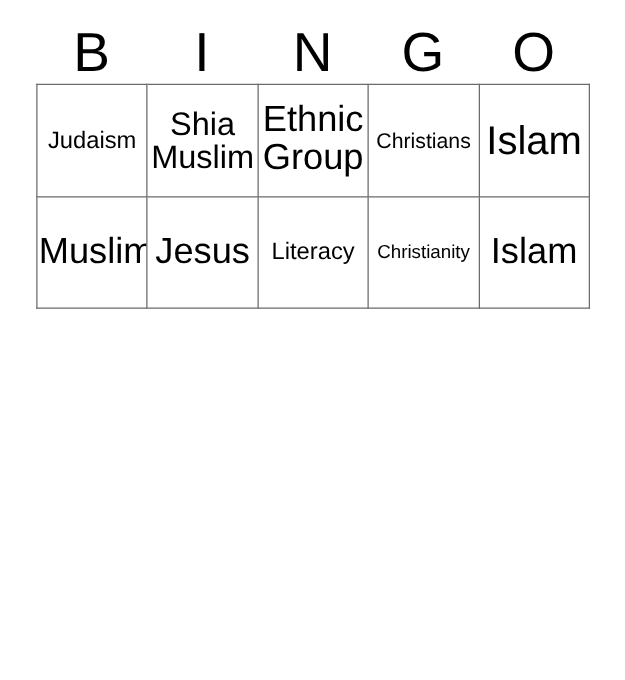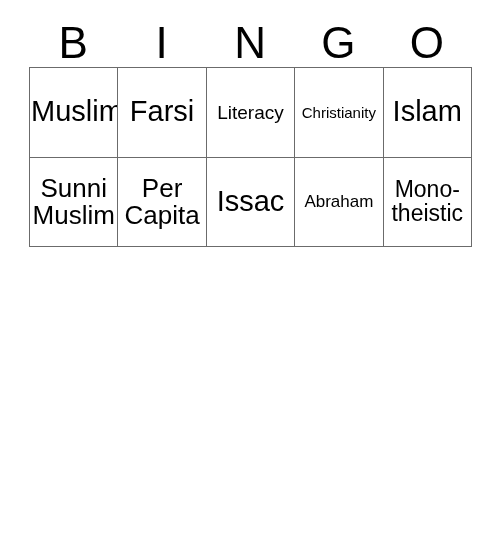--- a/index.html
+++ b/index.html
@@ -85,51 +85,50 @@
     <div class="header-cell">I</div>
     <div class="header-cell">N</div>
     <div class="header-cell">G</div>
     <div class="header-cell">O</div>
   </div>
 
   <table id="grid">
     <tbody id="grid-body">
         <tr>
           <td>
+            <span class="cell-text fs-md">Judaism</span>
+          </td>
+          <td>
+            <span class="cell-text fs-xl">Shia
+Muslim</span>
+          </td>
+          <td>
+            <span class="cell-text fs-xxl">Ethnic
+Group</span>
+          </td>
+          <td>
+            <span class="cell-text fs-sm">Christians</span>
+          </td>
+          <td>
+            <span class="cell-text fs-huge">Islam</span>
+          </td>
+        </tr>
+        <tr>
+          <td>
             <span class="cell-text fs-xxl">Muslim</span>
           </td>
           <td>
-            <span class="cell-text fs-xxl">Farsi</span>
+            <span class="cell-text fs-xxl">Jesus</span>
           </td>
           <td>
             <span class="cell-text fs-md">Literacy</span>
           </td>
           <td>
             <span class="cell-text fs-xs">Christianity</span>
           </td>
           <td>
             <span class="cell-text fs-xxl">Islam</span>
           </td>
         </tr>
-        <tr>
-          <td>
-            <span class="cell-text fs-xl">Sunni
-Muslim</span>
-          </td>
-          <td>
-            <span class="cell-text fs-xl">Per
-Capita</span>
-          </td>
-          <td>
-            <span class="cell-text fs-xxl">Issac</span>
-          </td>
-          <td>
-            <span class="cell-text fs-sm">Abraham</span>
-          </td>
-          <td>
-            <span class="cell-text fs-lg">Mono-
-theistic</span>
-          </td>
-        </tr>
       </tbody>
   </table>
 
 </div>
 
 </body></html>

